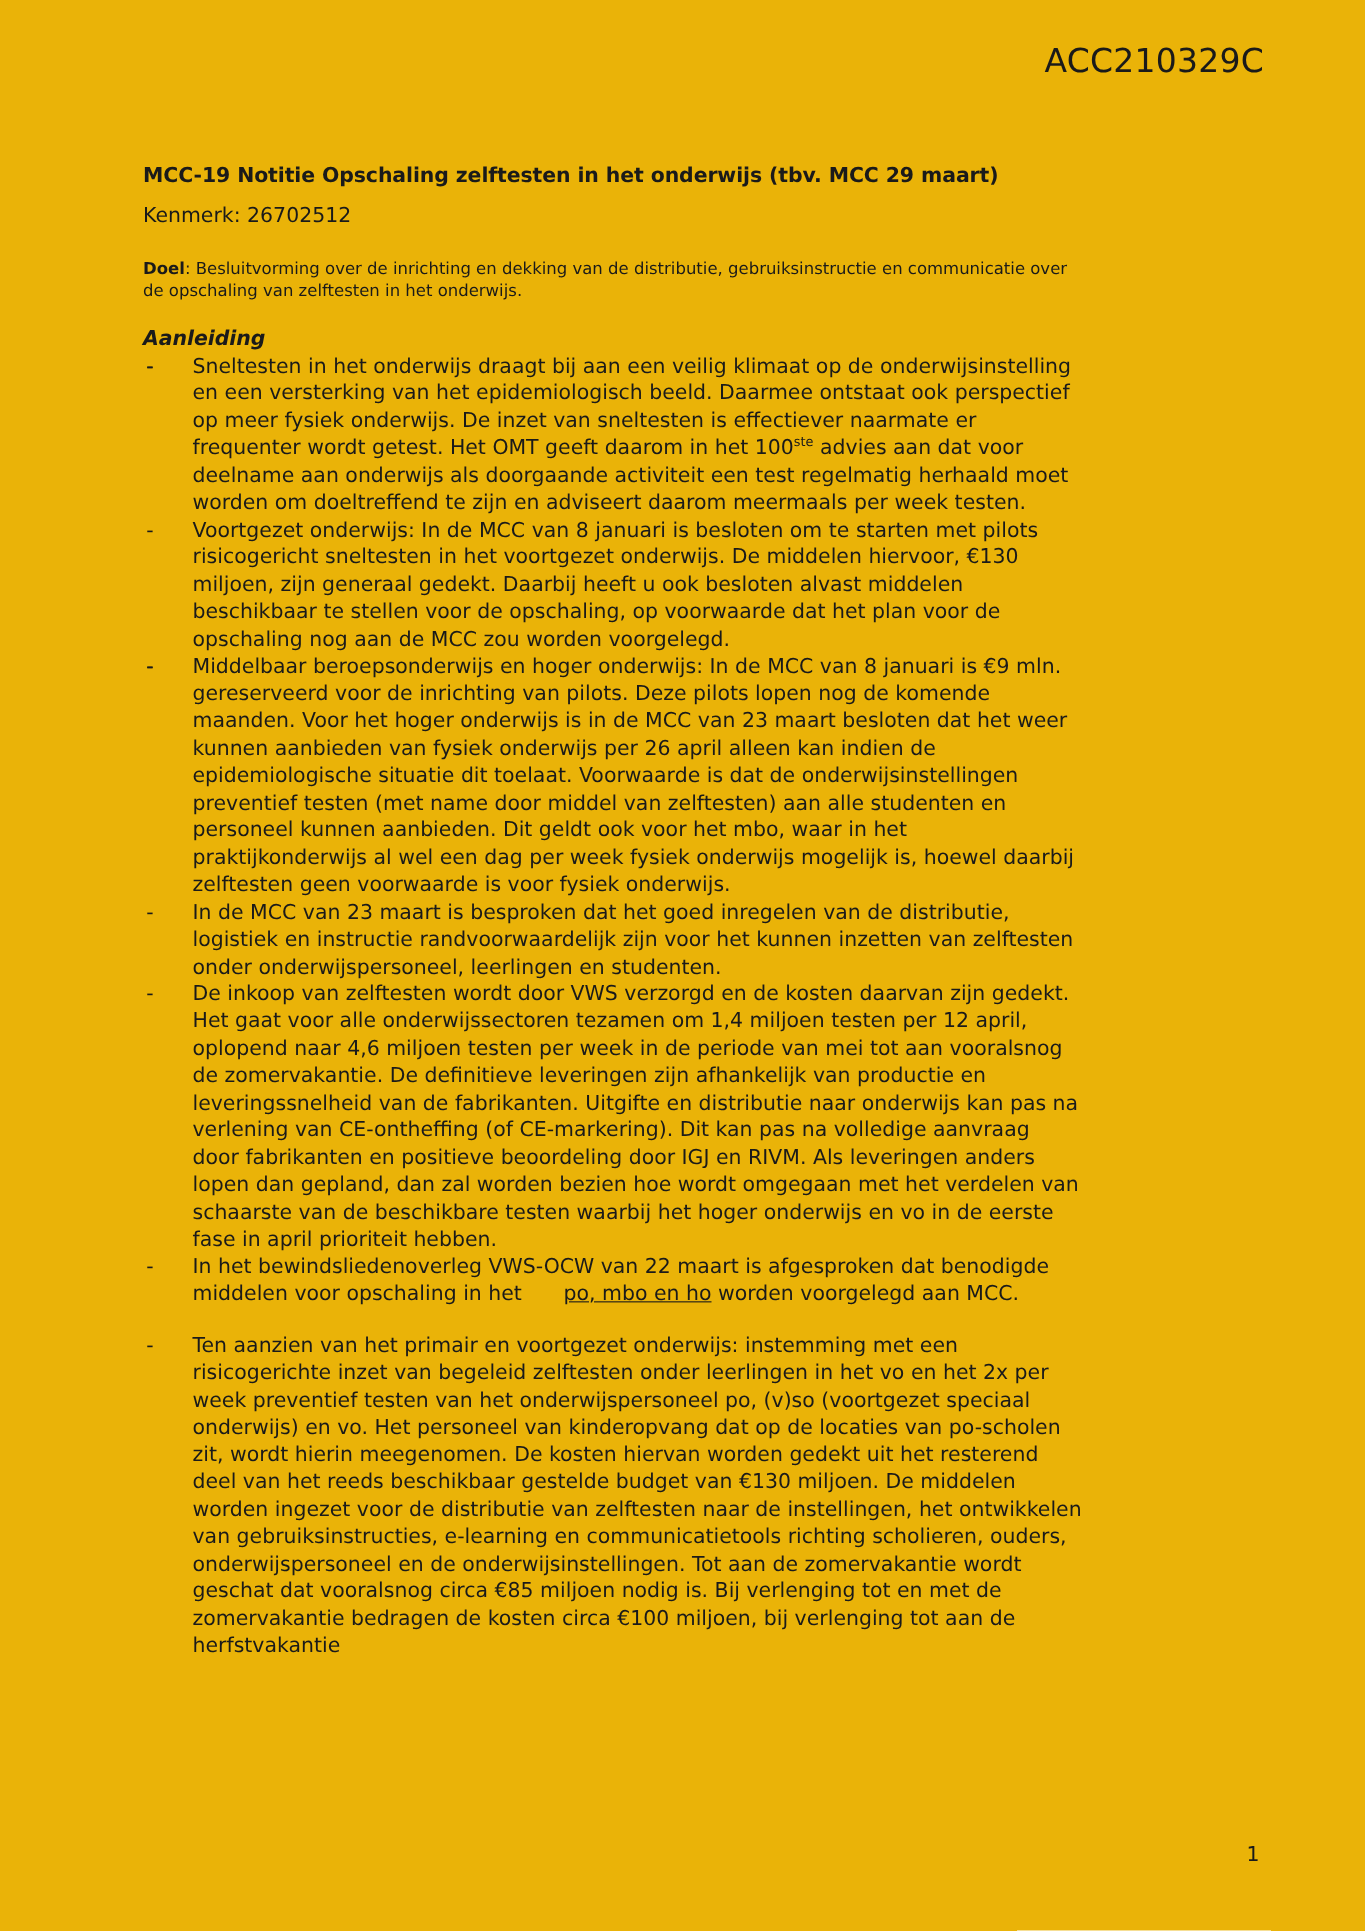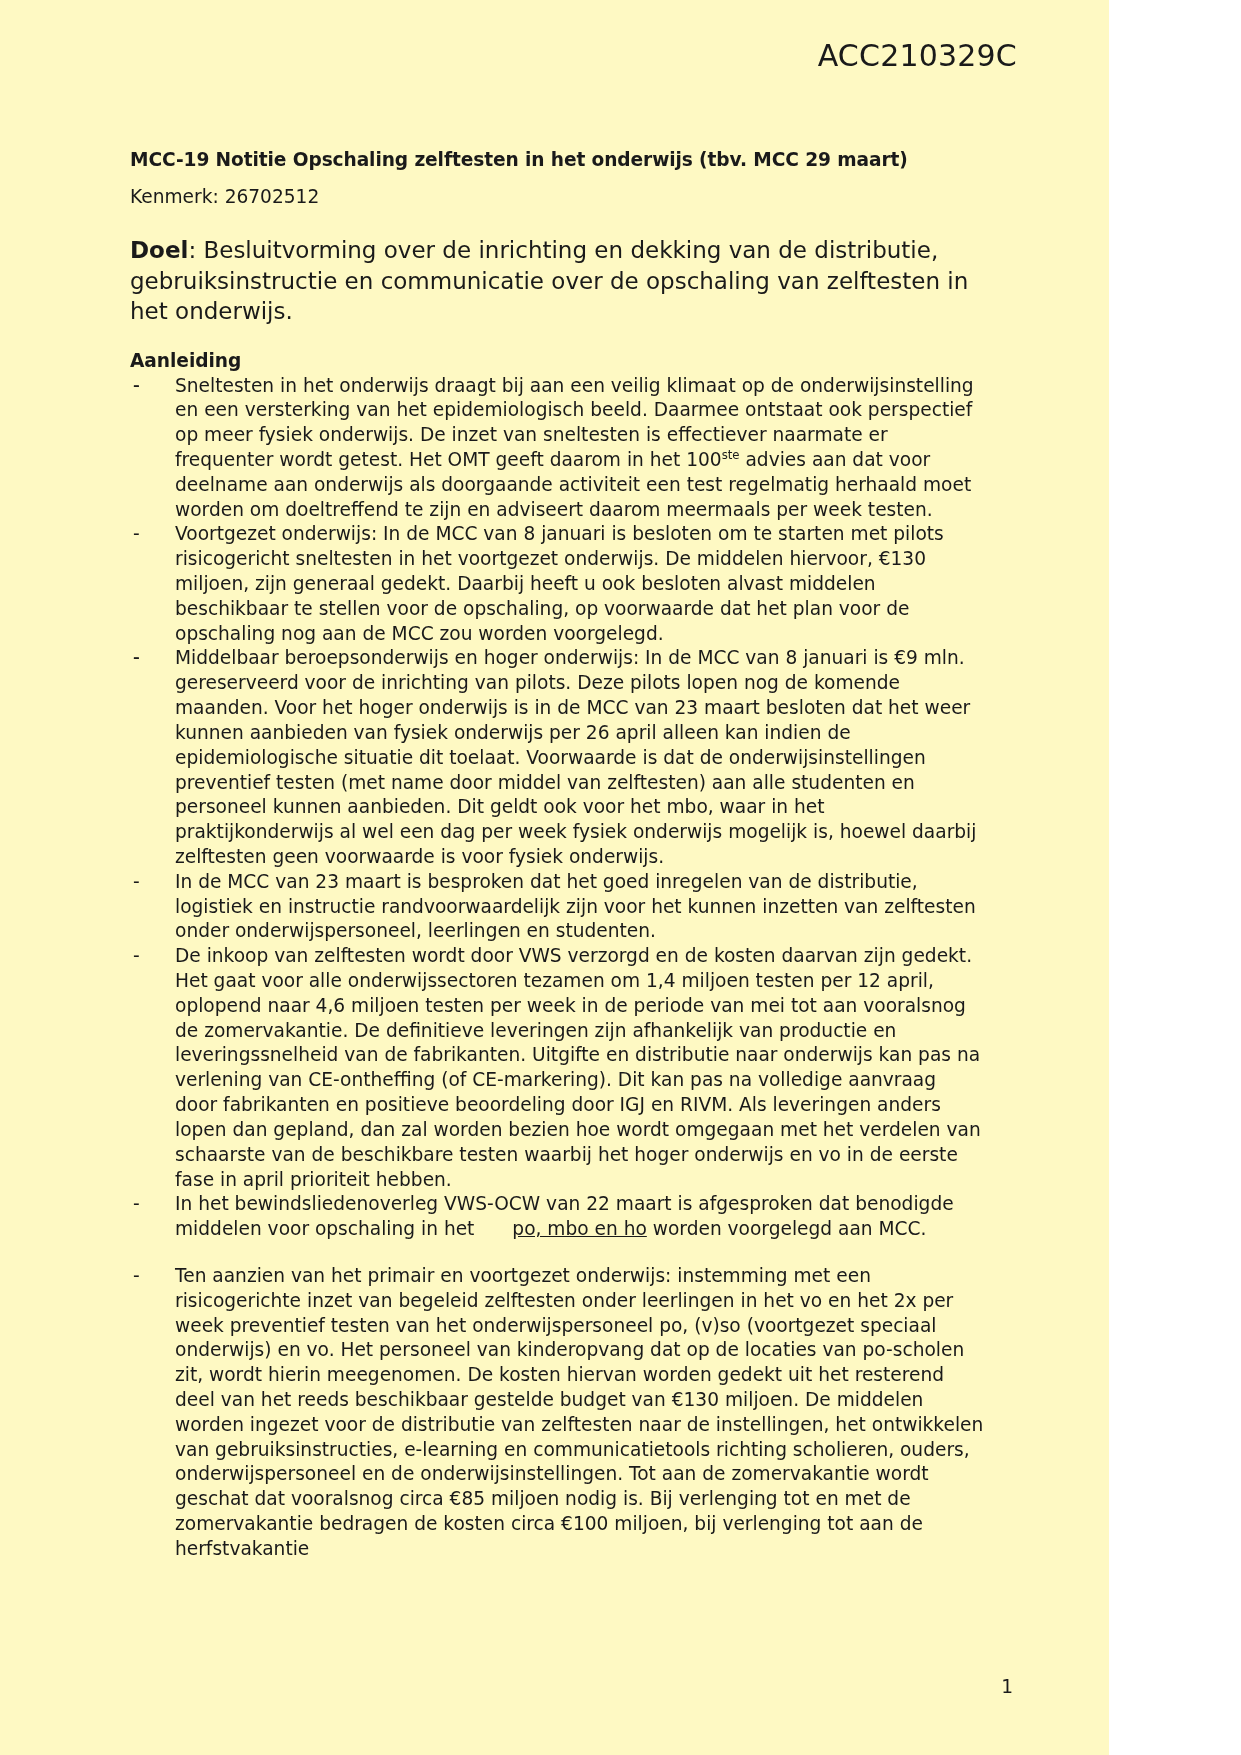--- a/index.html
+++ b/index.html
@@ -6,23 +6,23 @@
     margin: 0;
     padding: 0;
     background: #ffffff;
   }
   body {
     font-family: "DejaVu Sans", sans-serif;
     color: #1a1a1a;
   }
   .page {
     position: relative;
-    width: 1109px;
+    width: 1241px;
     height: 1755px;
-    background: #fef9c3;
+    background: #eab308;
     box-sizing: border-box;
     overflow: hidden;
   }
   
   .doc-code {
     position: absolute;
     top: 38px;
     right: 92px;
     font-size: 30px;
     letter-spacing: 0.2px;
@@ -44,32 +44,33 @@
     letter-spacing: -0.1px;
   }
   .kenmerk {
     font-size: 18.6px;
     line-height: 1.32;
     margin: 12px 0 0 0;
   }
   .spacer-sm { height: 26px; }
   .spacer-xs { height: 22px; }
   p.para {
-    font-size: 23px;
+    font-size: 15px;
     line-height: 1.33;
     margin: 0;
     text-align: left;
   }
   p.para b { font-weight: bold; }
   h2.section {
     font-size: 18.6px;
     font-weight: bold;
     line-height: 1.33;
     margin: 0;
     letter-spacing: -0.05px;
+    font-style: italic;
   }
   
   ul.dash-list {
     list-style: none;
     margin: 0;
     padding: 0;
   }
   ul.dash-list > li {
     position: relative;
     padding-left: 45px;

